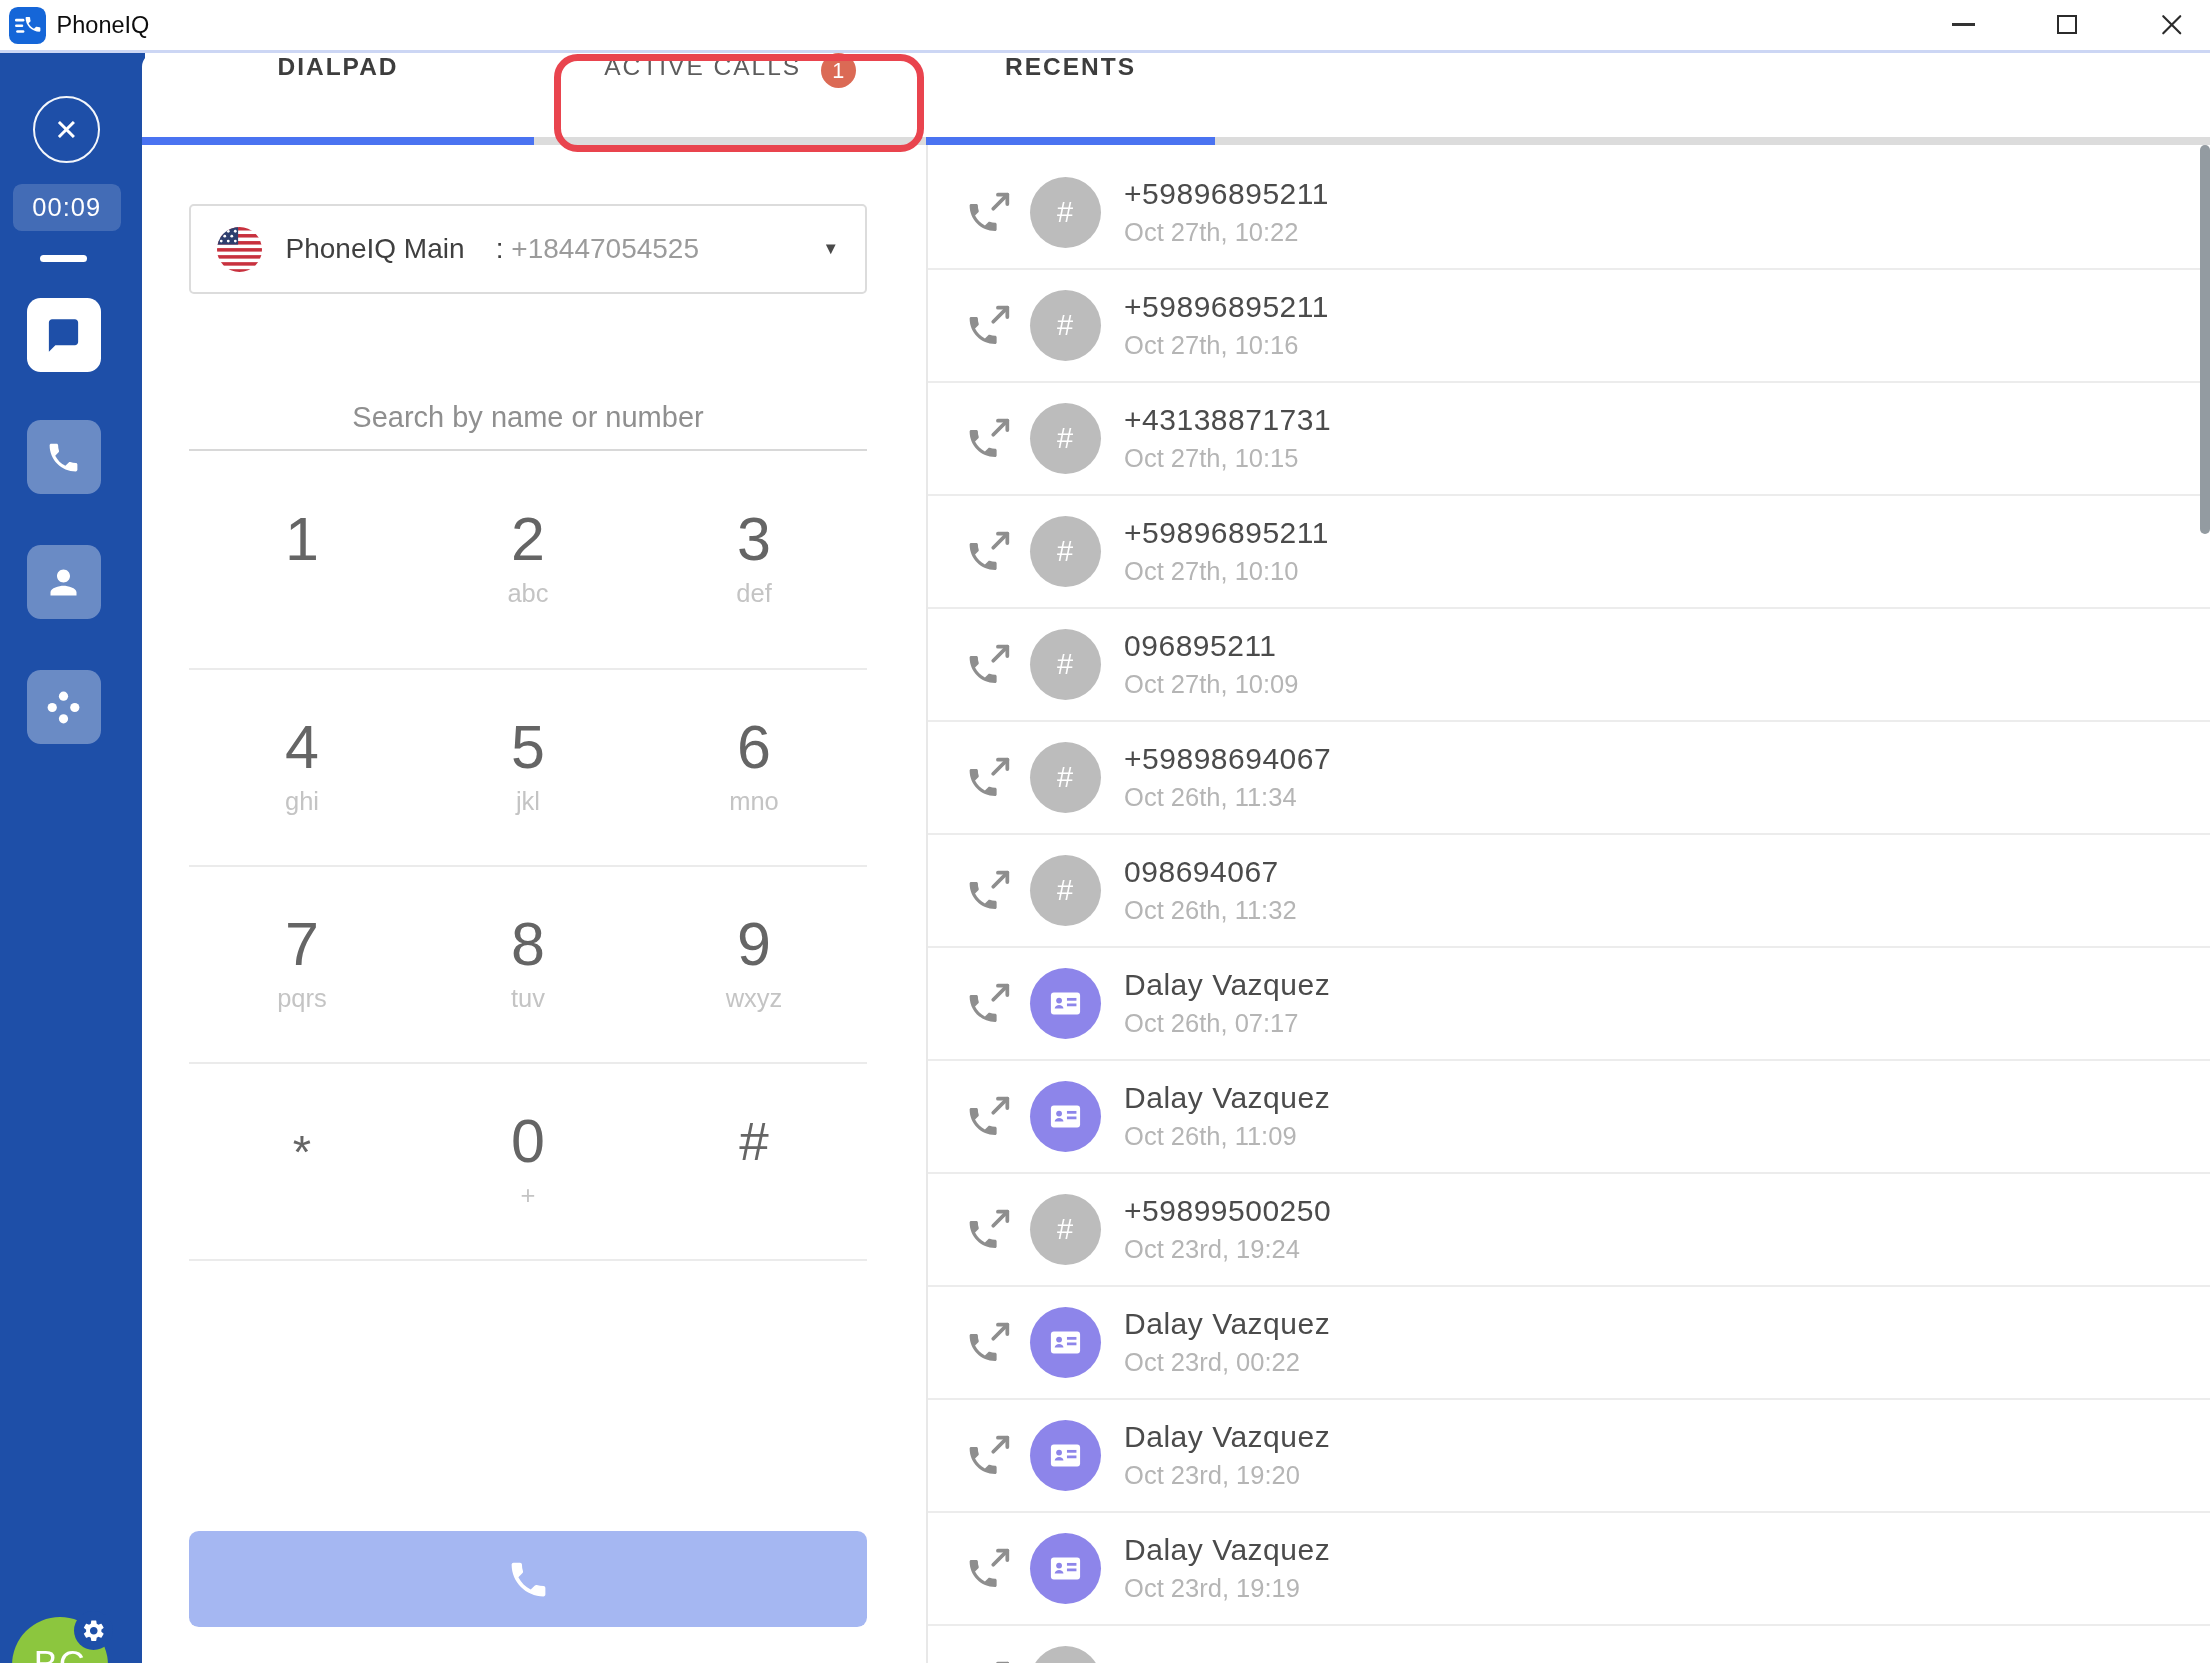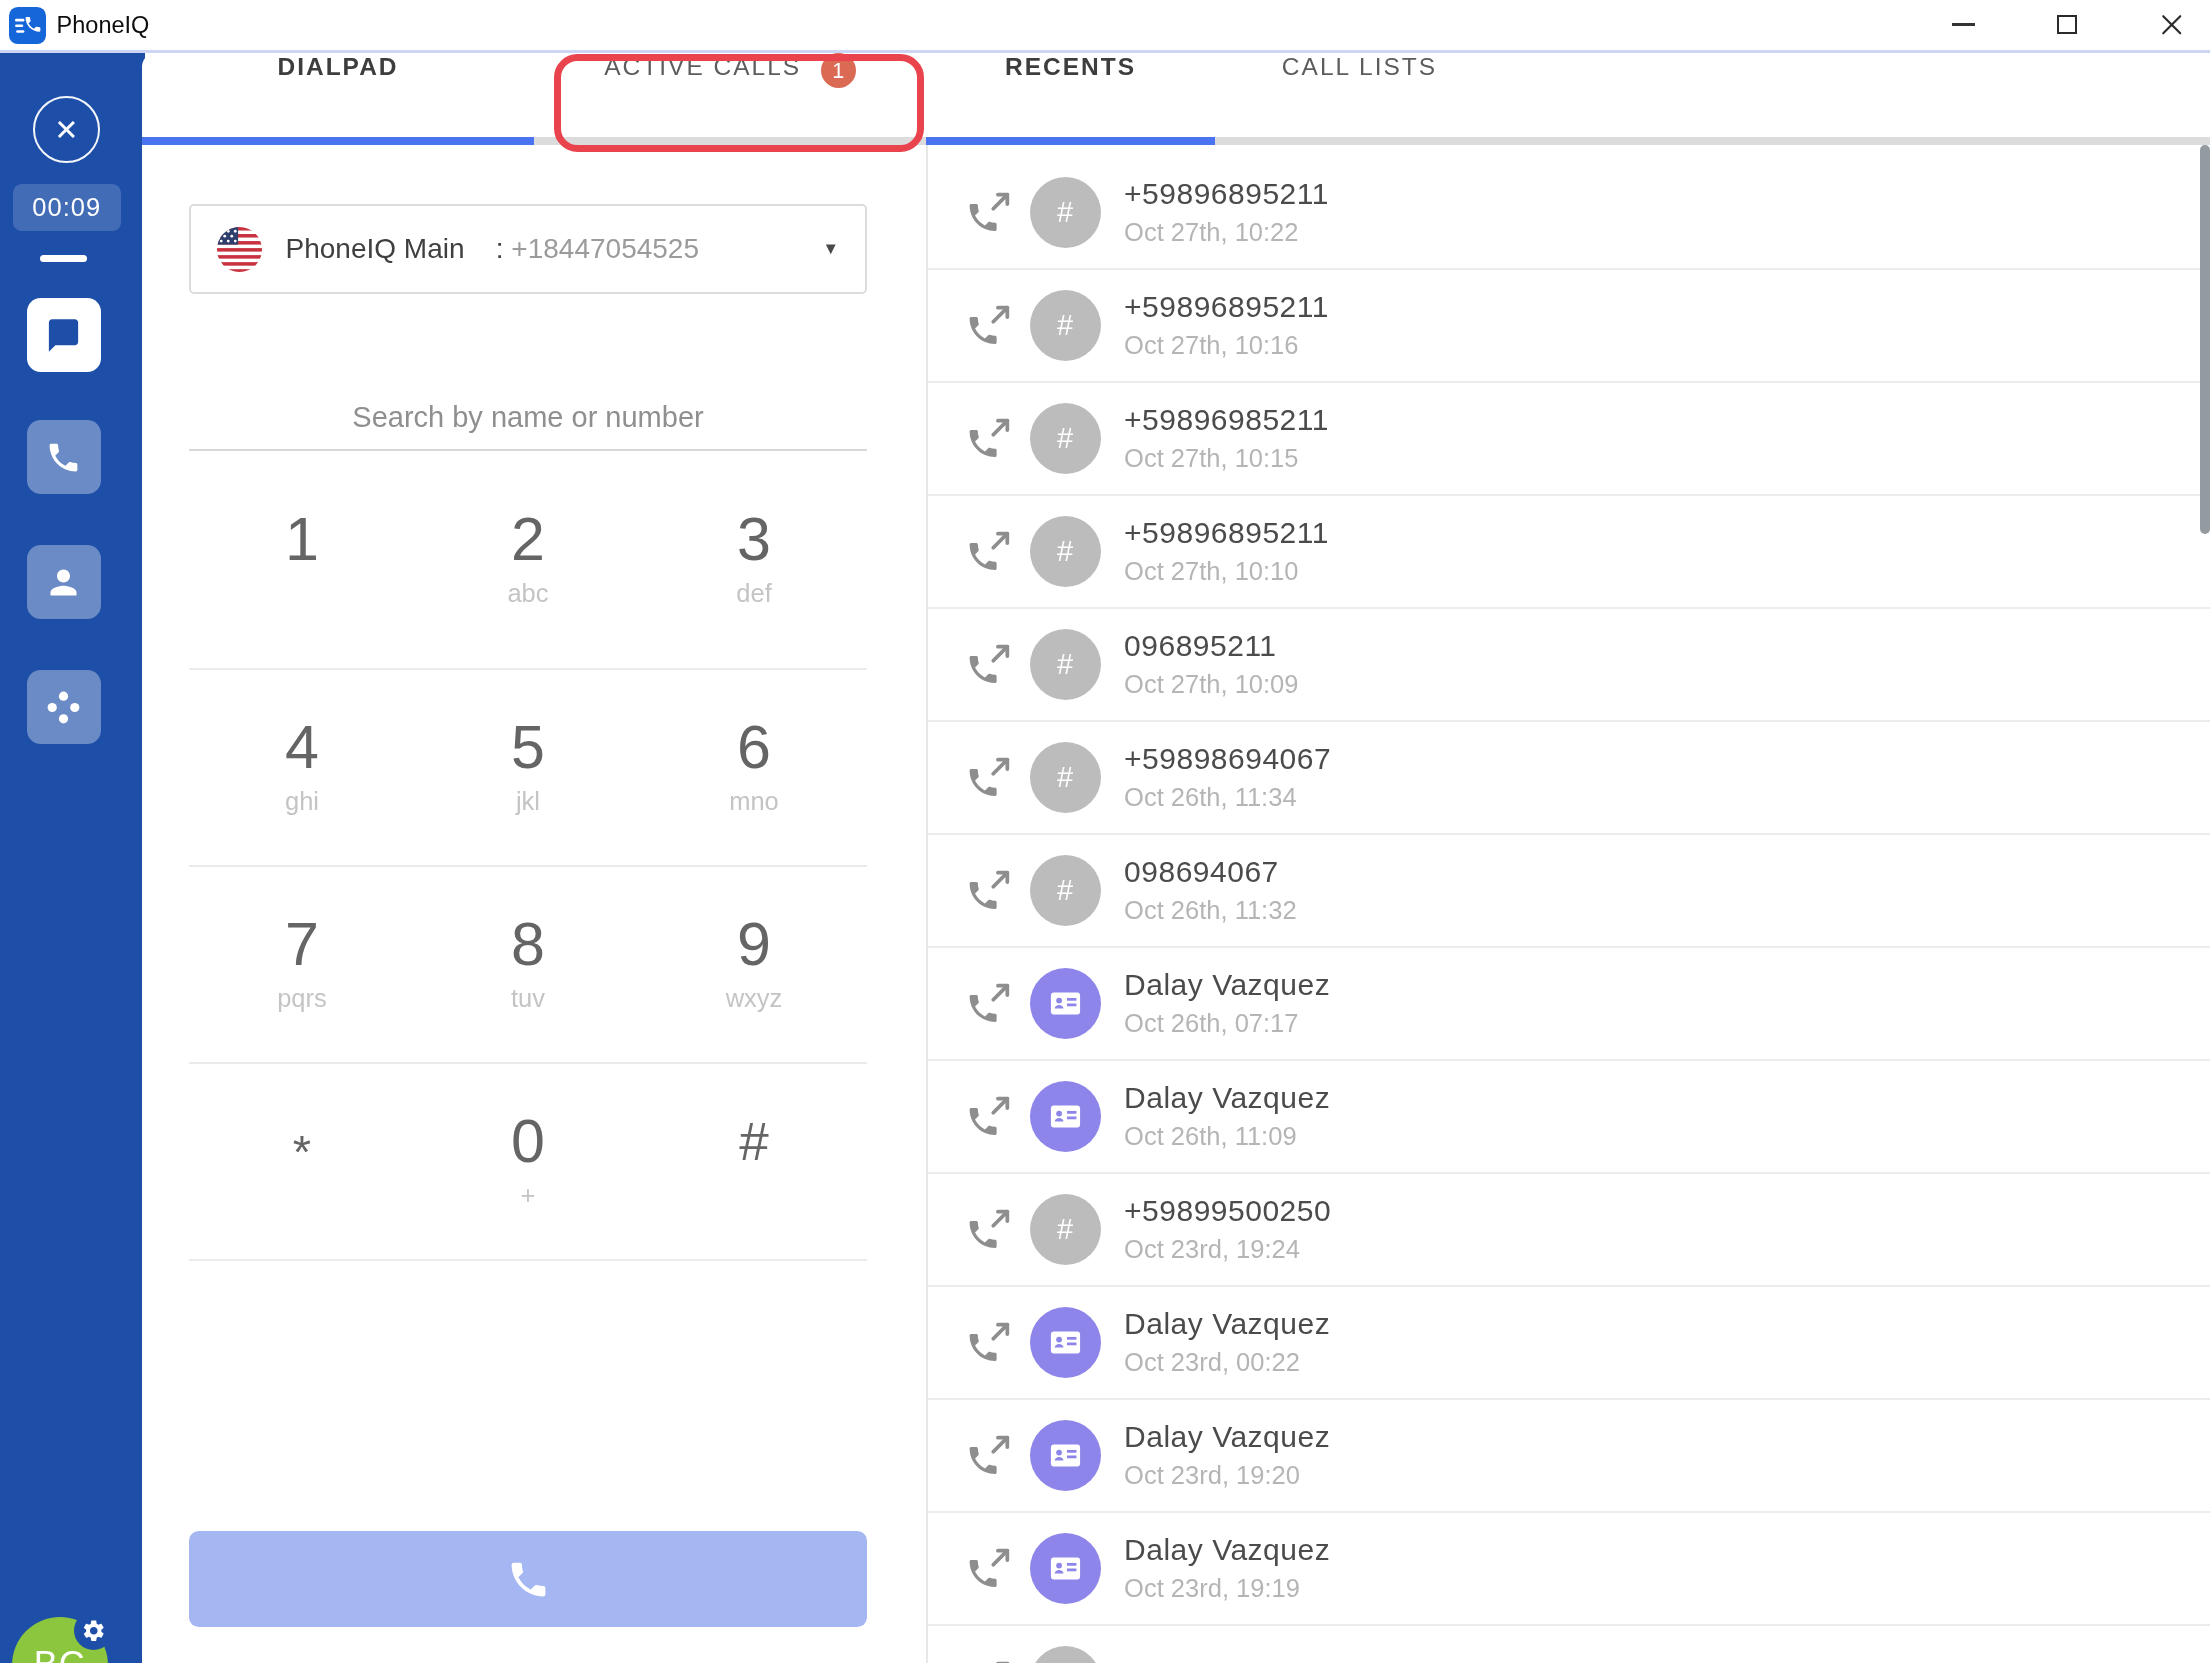--- a/index.html
+++ b/index.html
@@ -169,23 +169,20 @@
   <div class="tabbar">
     <div class="tab tab-dialpad active">
       <span>DIALPAD</span>
     </div>
     <div class="tab tab-active-calls">
       <span>ACTIVE CALLS</span>
       <span class="badge">1</span>
     </div>
     <div class="tab tab-recents active">
       <span>RECENTS</span>
-    </div>
-    <div class="tab tab-call-lists">
-      <span>CALL LISTS</span>
     </div>
   </div>
 
   <div class="panes">
 
     <div class="dial-pane">
       <div class="line-select">
         <svg class="flag" viewBox="0 0 32 32">
           <defs>
               <clipPath id="fc">
@@ -337,21 +334,21 @@
       <g stroke="#8e8e8e" stroke-width="2" fill="none" stroke-linecap="round" stroke-linejoin="round">
         <polyline points="16.5,2.5 21.5,2.5 21.5,7.5"></polyline>
         <line x1="14" y1="10" x2="21.5" y2="2.5"></line>
       </g>
     </svg>
     <div class="avatar">
       <span class="hash-g">#</span>
 
     </div>
     <div class="r-text">
-      <div class="r-name">+59896985211</div>
+      <div class="r-name">+43138871731</div>
       <div class="r-date">Oct 27th, 10:15</div>
     </div>
   </div>
 
   <div class="recent-row">
     <svg class="out-icon" viewBox="0 0 24 24">
       <path fill="#8e8e8e" transform="translate(-1,5) scale(0.8)" d="M6.62 10.79c1.44 2.83 3.76 5.14 6.59 6.59l2.2-2.2c.27-.27.67-.36 1.02-.24 1.12.37 2.33.57 3.57.57.55 0 1 .45 1 1V20c0 .55-.45 1-1 1-9.39 0-17-7.61-17-17 0-.55.45-1 1-1h3.5c.55 0 1 .45 1 1 0 1.25.2 2.45.57 3.57.11.35.03.74-.25 1.02l-2.2 2.2z"></path>
       <g stroke="#8e8e8e" stroke-width="2" fill="none" stroke-linecap="round" stroke-linejoin="round">
         <polyline points="16.5,2.5 21.5,2.5 21.5,7.5"></polyline>
         <line x1="14" y1="10" x2="21.5" y2="2.5"></line>

